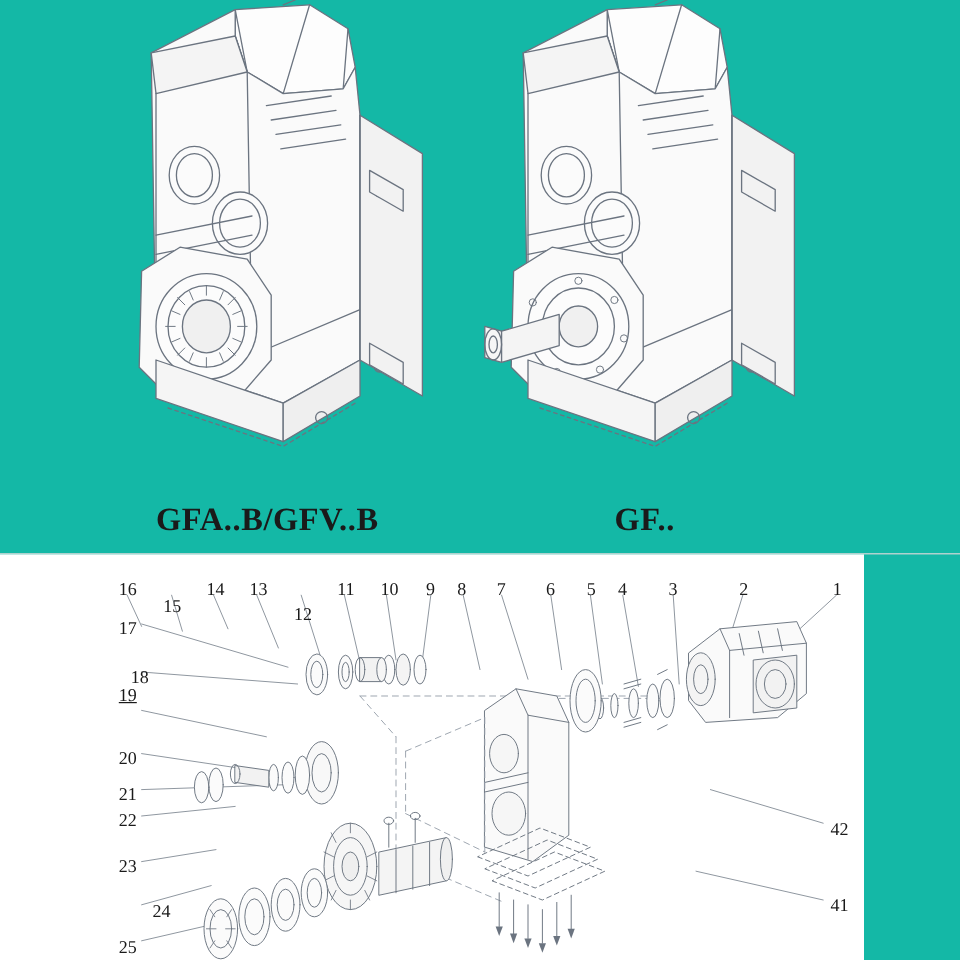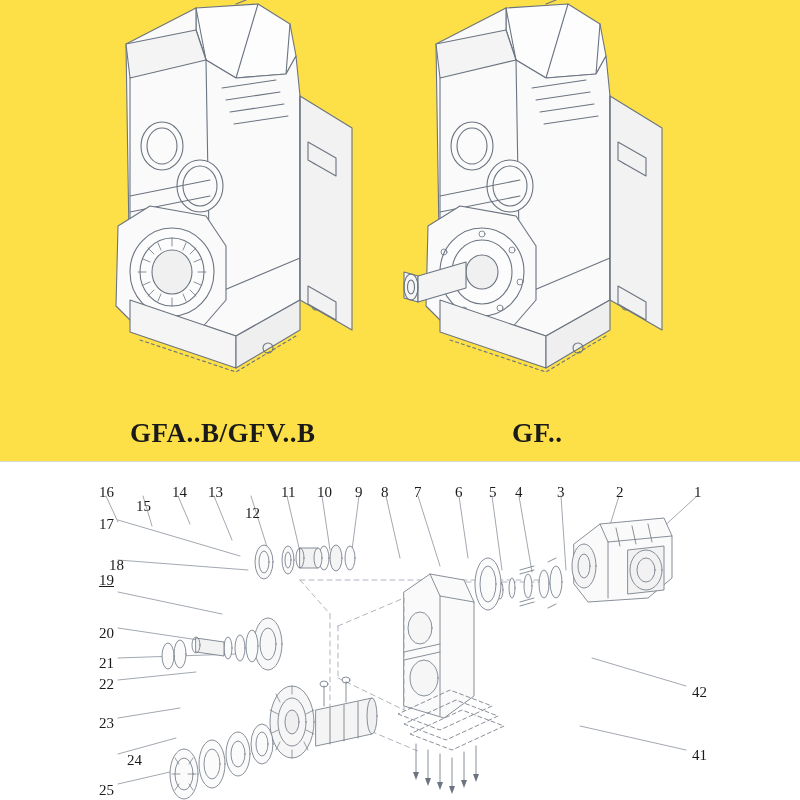--- a/index.html
+++ b/index.html
@@ -6,21 +6,21 @@
   html, body {
     margin: 0; padding: 0;
     width: 800px; height: 800px;
     background: #ffffff;
     font-family: "Liberation Serif", serif;
     overflow: hidden;
   }
   #page {
     position: relative;
     width: 800px; height: 800px;
-    background: #fde047;
+    background: #14b8a6;
   }
 
   
   .illus-band {
     position: absolute;
     left: 0; top: 0;
     width: 800px; height: 410px;
   }
   .gearbox-svg { position: absolute; top: 0; left: 0; }
 
@@ -34,21 +34,21 @@
     letter-spacing: 0.5px;
     white-space: nowrap;
   }
   #caption-left  { left: 130px; top: 418px; }
   #caption-right { left: 512px; top: 418px; }
 
   
   .exploded-band {
     position: absolute;
     left: 0; top: 462px;
-    width: 800px; height: 338px;
+    width: 720px; height: 338px;
     background: #ffffff;
     overflow: hidden;
   }
   .exploded-svg { position: absolute; top: 0; left: 0; }
 
   .callout {
     position: absolute;
     font-family: "Liberation Serif", serif;
     font-size: 15px;
     color: #1a1a1a;

